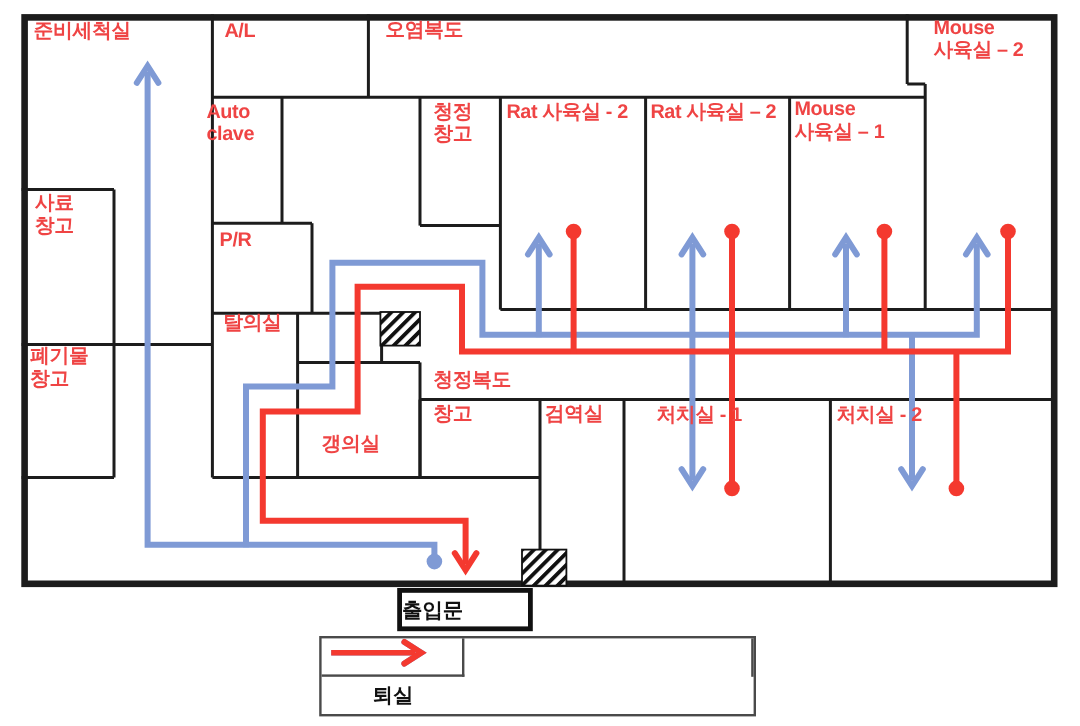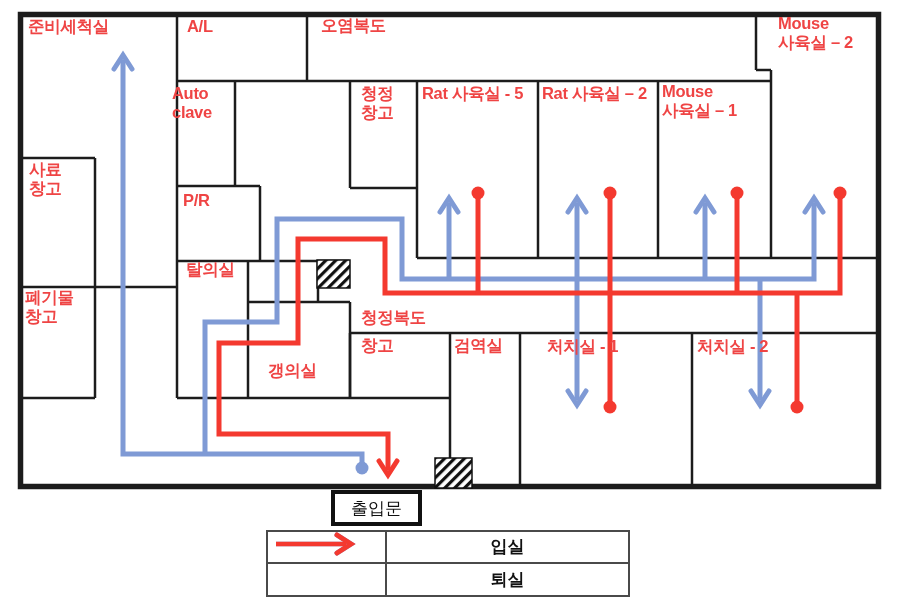--- a/index.html
+++ b/index.html
@@ -1,23 +1,23 @@
 <!DOCTYPE html>
 <html><head>
 <meta charset="utf-8">
 <style>
   html,body{margin:0;padding:0;background:#fff;}
   .stage{position:relative;width:900px;height:605px;background:#fff;overflow:hidden;
          font-family:"Liberation Sans","DejaVu Sans",sans-serif;}
   .stage svg{position:absolute;left:0;top:0;}
   .lbl{position:absolute;font-weight:700;font-size:16.5px;line-height:1.18;color:#ef4444;
        white-space:pre-line;letter-spacing:-0.3px;}
-  .doorbox{position:absolute;left:331px;top:490px;width:91px;height:36px;background:#fff;
+  .doorbox{position:absolute;left:331px;top:490px;width:113px;height:36px;background:#fff;
            border:4px solid #111;box-sizing:border-box;display:flex;align-items:center;
-           justify-content:center;font-weight:400;font-size:17px;color:#111;}
+           font-weight:700;font-size:17px;color:#111;}
   .legend{position:absolute;left:266px;top:530px;width:364px;height:67px;border:2px solid #4a4a4a;
           box-sizing:border-box;display:grid;grid-template-columns:119px 1fr;grid-template-rows:1fr 1fr;}
   .legend .cell{display:flex;align-items:center;justify-content:center;box-sizing:border-box;}
   .legend .c1{border-right:2px solid #4a4a4a;}
   .legend .r1{border-bottom:2px solid #4a4a4a;}
   .legend .txt{font-weight:700;font-size:17px;color:#111;}
 </style>
 </head>
 <body>
 
@@ -110,21 +110,21 @@
 창고</div>
   <div class="lbl" style="left:187px;top:17px">A/L</div>
   <div class="lbl" style="left:321px;top:16px">오염복도</div>
   <div class="lbl" style="left:172px;top:84px">Auto
 clave</div>
   <div class="lbl" style="left:183px;top:191px">P/R</div>
   <div class="lbl" style="left:186px;top:260px">탈의실</div>
   <div class="lbl" style="left:268px;top:361px">갱의실</div>
   <div class="lbl" style="left:361px;top:84px">청정
 창고</div>
-  <div class="lbl" style="left:422px;top:84px">Rat 사육실 - 5</div>
+  <div class="lbl" style="left:422px;top:84px">Rat 사육실 - 2</div>
   <div class="lbl" style="left:542px;top:84px">Rat 사육실 – 2</div>
   <div class="lbl" style="left:662px;top:82px">Mouse
 사육실 – 1</div>
   <div class="lbl" style="left:778px;top:14px">Mouse
 사육실 – 2</div>
   <div class="lbl" style="left:361px;top:308px">청정복도</div>
   <div class="lbl" style="left:361px;top:336px">창고</div>
   <div class="lbl" style="left:454px;top:336px">검역실</div>
   <div class="lbl" style="left:547px;top:337px">처치실 - 1</div>
   <div class="lbl" style="left:697px;top:337px">처치실 - 2</div>
@@ -132,23 +132,20 @@
   <div class="doorbox">
     <span>출입문</span>
   </div>
 
   <div class="legend">
     <div class="cell c1 r1">
       <svg width="100" height="24">
         <line x1="8" y1="12" x2="78" y2="12" stroke="#7f9ad5" stroke-width="4.5" marker-end="url(#arrow-blue)"></line>
       </svg>
     </div>
-    <div class="cell r1">
-      <span class="txt">입실</span>
-    </div>
     <div class="cell c1">
       <svg width="100" height="24">
         <line x1="8" y1="12" x2="78" y2="12" stroke="#f4392f" stroke-width="4.5" marker-end="url(#arrow-red)"></line>
       </svg>
     </div>
     <div class="cell">
       <span class="txt">퇴실</span>
     </div>
   </div>
 

